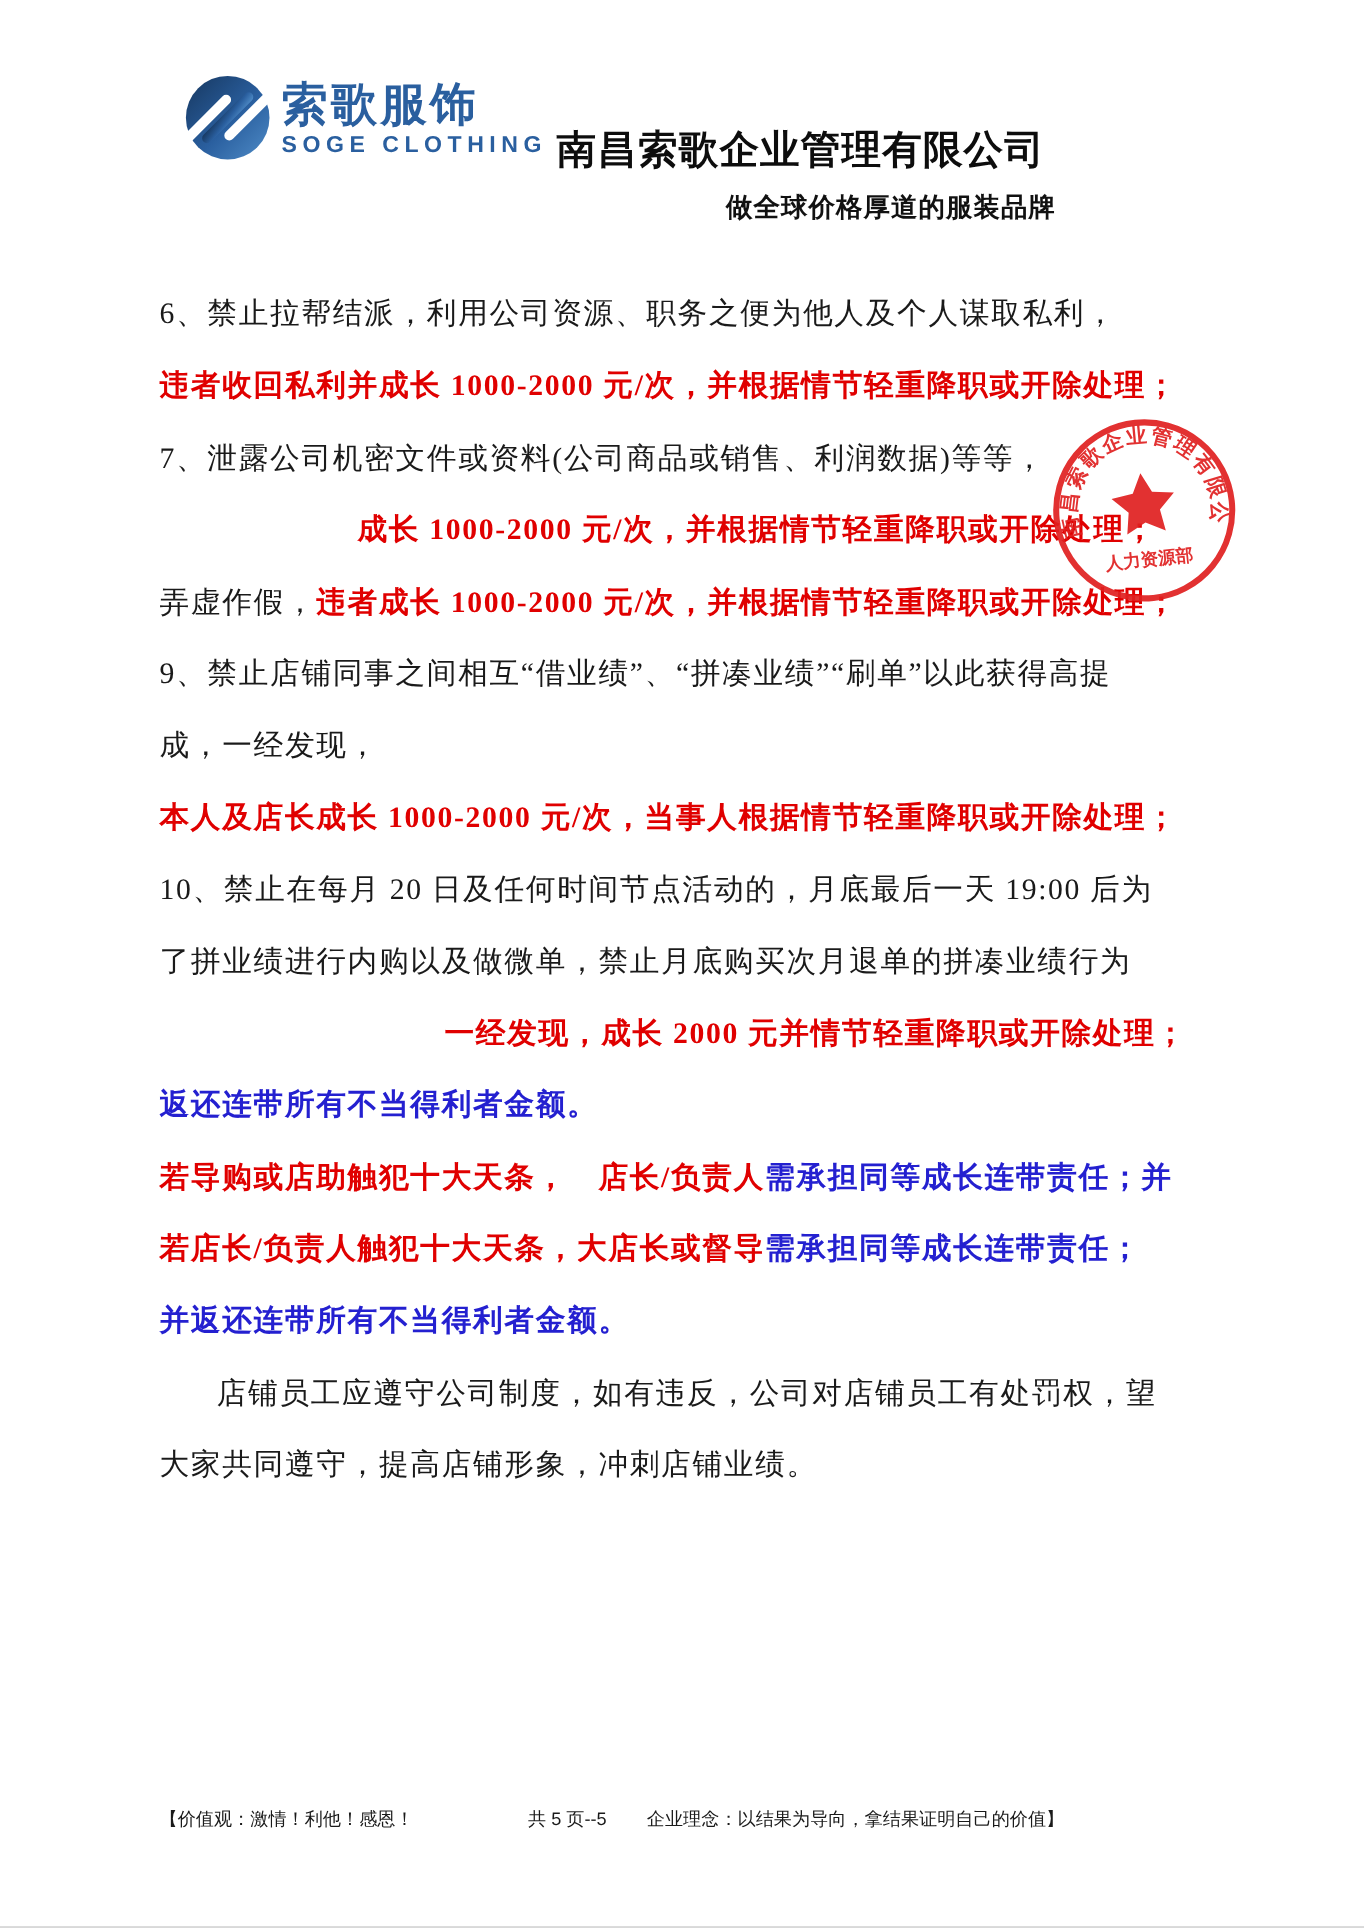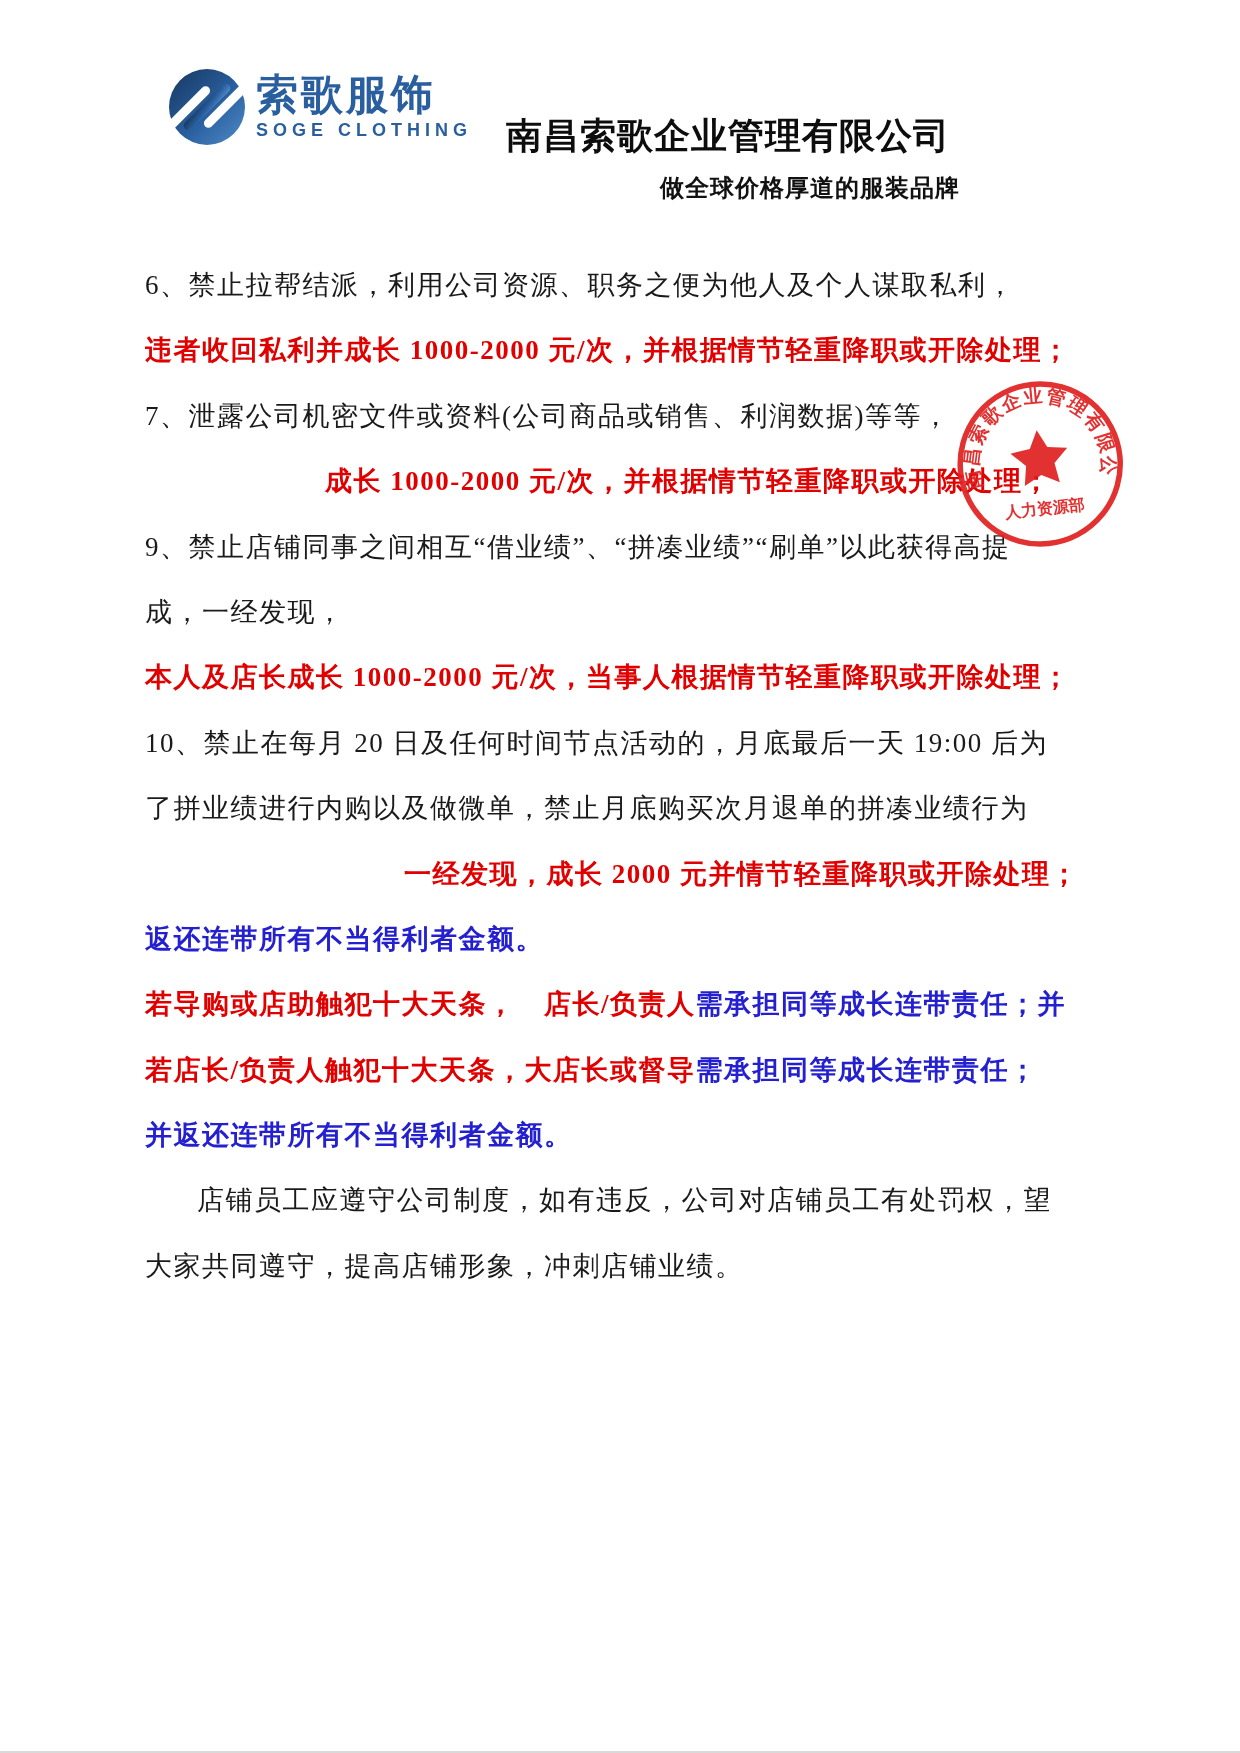--- a/index.html
+++ b/index.html
@@ -19,21 +19,21 @@
 
   
   .logo-wrap { position: absolute; left: 168px; top: 68px; display: flex; align-items: flex-start; }
   .logo-icon { width: 78px; height: 78px; }
   .logo-text-block { margin-left: 10px; padding-top: 6px; font-family: "Liberation Sans", "DejaVu Sans", sans-serif; }
   .logo-cn {
     font-size: 42px; font-weight: 700; color: #2a5f9f;
     letter-spacing: 3px; line-height: 1.0;
   }
   .logo-en {
-    font-size: 18px; font-weight: 700; color: #2a5f9f;
+    font-size: 21px; font-weight: 700; color: #2a5f9f;
     letter-spacing: 5px; margin-top: 4px;
   }
   .doc-title {
     position: absolute; left: 506px; top: 112px;
     font-family: "Liberation Sans", "DejaVu Sans", sans-serif;
     font-size: 36px; font-weight: 800; color: #0d0d0d; letter-spacing: 1px;
   }
   .doc-subtitle {
     position: absolute; left: 660px; top: 172px;
     font-family: "Liberation Sans", "DejaVu Sans", sans-serif;
@@ -98,20 +98,21 @@
   </div>
 
   <div class="doc-title">南昌索歌企业管理有限公司</div>
   <div class="doc-subtitle">做全球价格厚道的服装品牌</div>
 
   <div class="body-lines">
       <div class="line"><span class="seg-black">6、禁止拉帮结派，利用公司资源、职务之便为他人及个人谋取私利，</span></div>
       <div class="line"><span class="seg-red">违者收回私利并成长 1000-2000 元/次，并根据情节轻重降职或开除处理；</span></div>
       <div class="line"><span class="seg-black">7、泄露公司机密文件或资料(公司商品或销售、利润数据)等等，</span></div>
       <div class="line" style="padding-left: 180px;"><span class="seg-red">成长 1000-2000 元/次，并根据情节轻重降职或开除处理；</span></div>
+      <div class="line"><span class="seg-black">弄虚作假，</span><span class="seg-red">违者成长 1000-2000 元/次，并根据情节轻重降职或开除处理；</span></div>
       <div class="line"><span class="seg-black">9、禁止店铺同事之间相互“借业绩”、“拼凑业绩”“刷单”以此获得高提</span></div>
       <div class="line"><span class="seg-black">成，一经发现，</span></div>
       <div class="line"><span class="seg-red">本人及店长成长 1000-2000 元/次，当事人根据情节轻重降职或开除处理；</span></div>
       <div class="line"><span class="seg-black">10、禁止在每月 20 日及任何时间节点活动的，月底最后一天 19:00 后为</span></div>
       <div class="line"><span class="seg-black">了拼业绩进行内购以及做微单，禁止月底购买次月退单的拼凑业绩行为</span></div>
       <div class="line" style="padding-left: 238px; text-align: center;"><span class="seg-red">一经发现，成长 2000 元并情节轻重降职或开除处理；</span></div>
       <div class="line"><span class="seg-blue">返还连带所有不当得利者金额。</span></div>
       <div class="line"><span class="seg-red">若导购或店助触犯十大天条，　店长/负责人</span><span class="seg-blue">需承担同等成长连带责任；并</span></div>
       <div class="line"><span class="seg-red">若店长/负责人触犯十大天条，大店长或督导</span><span class="seg-blue">需承担同等成长连带责任；</span></div>
       <div class="line"><span class="seg-blue">并返还连带所有不当得利者金额。</span></div>
@@ -126,15 +127,20 @@
       <defs>
         <path id="sealArc" d="M 31.7,113.2 A 62,62 0 1 1 148.3,113.2" fill="none"></path>
       </defs>
       <text font-family="Liberation Serif, DejaVu Serif, serif" font-size="19" font-weight="700" fill="#e02020" letter-spacing="2">
         <textPath href="#sealArc" startOffset="4">南昌索歌企业管理有限公司</textPath>
       </text>
       <text x="90" y="142" text-anchor="middle" font-family="Liberation Sans, DejaVu Sans, sans-serif" font-size="16" font-weight="700" fill="#e02020">人力资源部</text>
     </g>
   </svg>
 
+  <div class="footer">
+    <span class="footer-left">【价值观：激情！利他！感恩！</span>
+    <span class="footer-center">共 5 页--5</span>
+    <span class="footer-right">企业理念：以结果为导向，拿结果证明自己的价值】</span>
+  </div>
 
   <div class="page-edge"></div>
 </div>
 
 </body></html>

